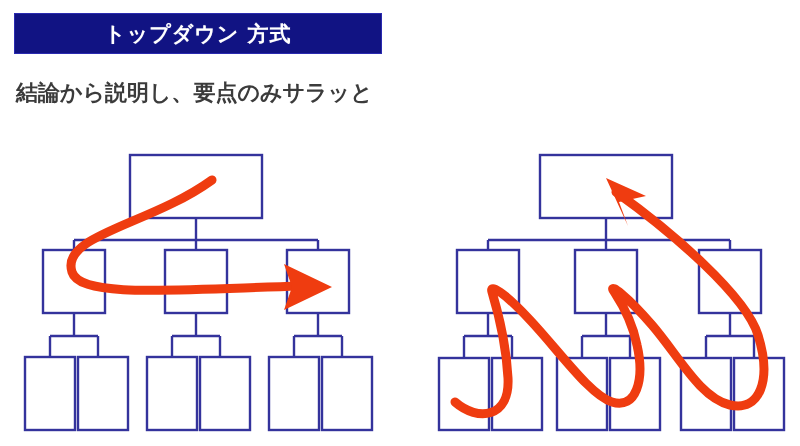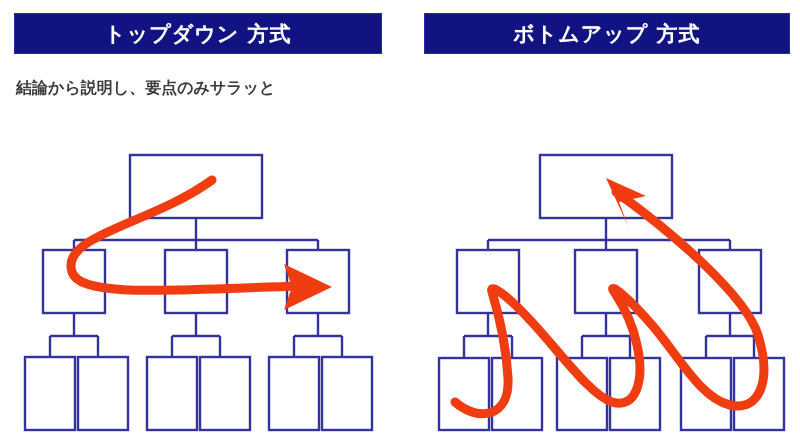--- a/index.html
+++ b/index.html
@@ -43,21 +43,21 @@
     font-weight: bold;
     letter-spacing: 1px;
     white-space: nowrap;
     text-shadow: 0 0 1px rgba(255,255,255,0.35);
   }
 
   .subtitle {
     position: absolute;
     top: 78px;
     color: #3b3b3b;
-    font-size: 16px;
+    font-size: 22px;
     font-weight: bold;
     white-space: nowrap;
     font-family: Liberation Serif, serif;
   }
   #panel-left .subtitle  { left: 16px; }
   #panel-right .subtitle { left: 26px; }
 
   .chart-svg {
     position: absolute;
     top: 140px;
@@ -141,23 +141,20 @@
 
     <g>
       <path class="arrow-stroke" d="M212,40 C150,85 60,95 72,132 C80,158 170,150 300,146"></path>
       <polygon class="arrow-head" points="284,124 332,147 284,170 292,147"></polygon>
     </g>
   </svg>
 </div>
 
 <div class="panel" id="panel-right">
 
-  <div class="title-bar">
-    <span class="title-text">ボトムアップ 方式</span>
-  </div>
 
 
   <svg class="chart-svg" viewBox="0 0 400 306">
 
     <g>
       <path class="link-line" d="M206,78 L206,100"></path>
       <path class="link-line" d="M88,100 L330,100"></path>
       <path class="link-line" d="M88,100 L88,110"></path>
       <path class="link-line" d="M206,100 L206,110"></path>
       <path class="link-line" d="M330,100 L330,110"></path>

